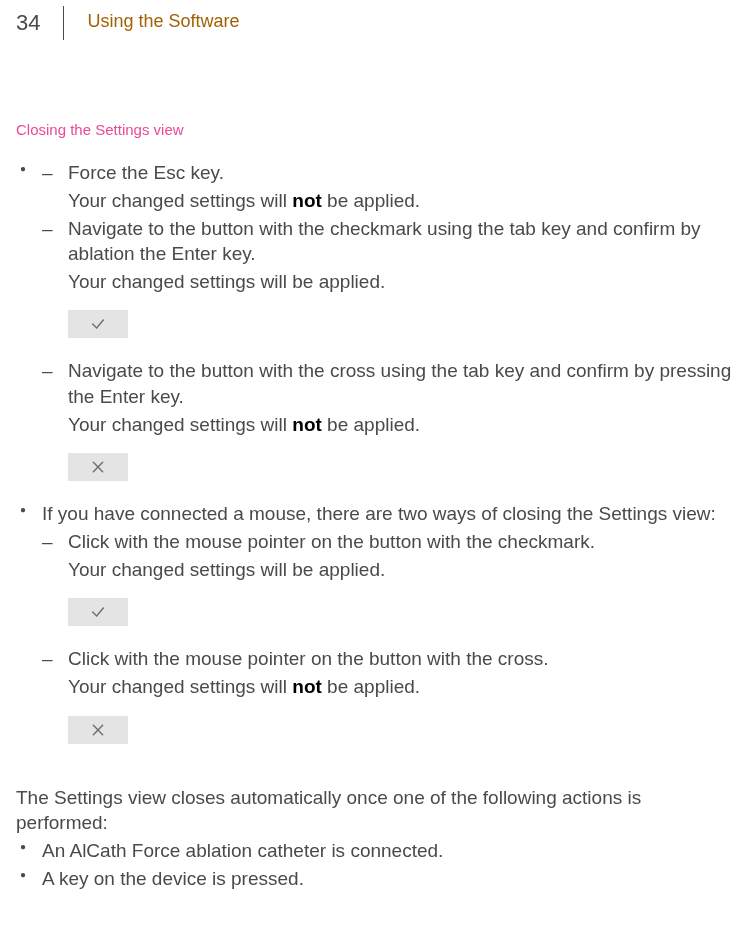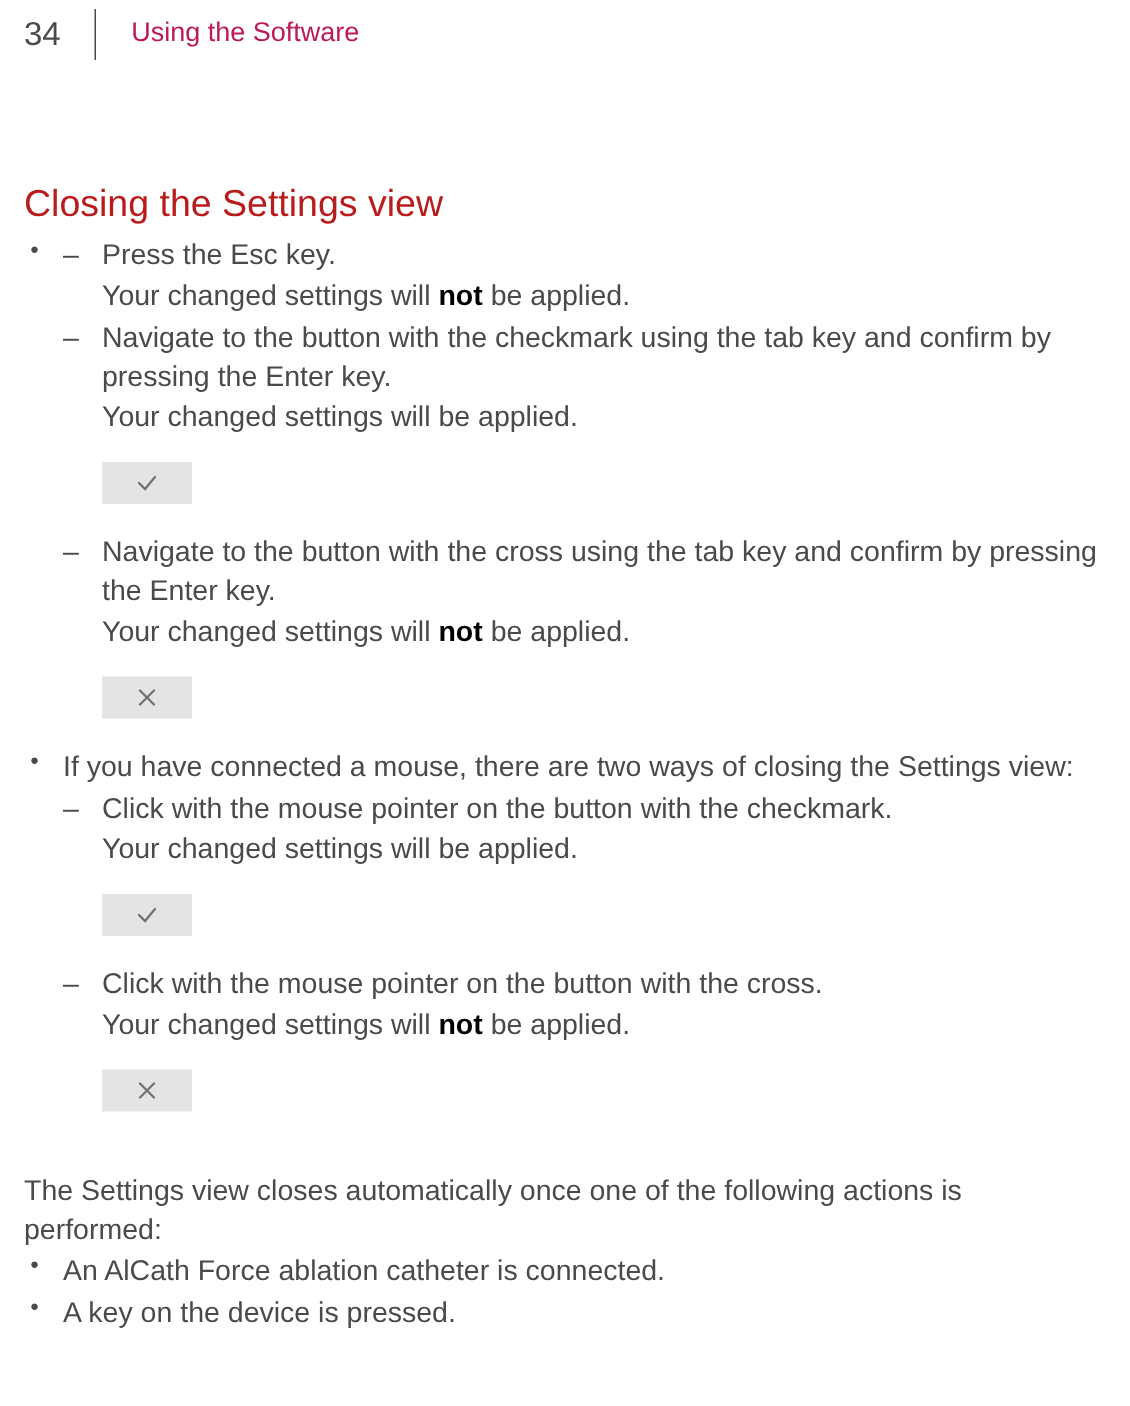--- a/index.html
+++ b/index.html
@@ -26,28 +26,28 @@
     }
     .header-divider {
       width: 1px;
       height: 34px;
       background: #4a4a4a;
       margin-top: -2px;
     }
     .chapter {
       font-size: 18px;
       font-weight: 500;
-      color: #be185d;
+      color: #a16207;
       padding-top: 1px;
     }
     .section-title {
       font-weight: 500;
-      color: #b91c1c;
-      margin-bottom: 4px;
-      font-size: 25px;
+      color: #ec4899;
+      margin-bottom: 20px;
+      font-size: 15px;
     }
     ul.bulleted {
       list-style: none;
       padding-left: 0;
     }
     ul.bulleted > li {
       position: relative;
       padding-left: 26px;
       margin-bottom: 2px;
     }
@@ -107,25 +107,25 @@
   <span class="header-divider"></span>
   <span class="chapter">Using the Software</span>
 </div>
 
 <div class="section-title">Closing the Settings view</div>
 
 <ul class="bulleted">
   <li>
     <ul class="dashed">
       <li>
-        <div class="para">Press the Esc key.</div>
+        <div class="para">Force the Esc key.</div>
         <div class="para"><span>Your changed settings will </span><strong>not</strong><span> be applied.</span></div>
       </li>
       <li>
-        <div class="para">Navigate to the button with the checkmark using the tab key and confirm by pressing the Enter key.</div>
+        <div class="para">Navigate to the button with the checkmark using the tab key and confirm by ablation the Enter key.</div>
         <div class="para">Your changed settings will be applied.</div>
         <div class="btn">
           <svg viewBox="0 0 24 24">
               <path d="M4 12 L10 18 L20 6"></path>
             </svg>
         </div>
       </li>
       <li>
         <div class="para">Navigate to the button with the cross using the tab key and confirm by pressing the Enter key.</div>
         <div class="para"><span>Your changed settings will </span><strong>not</strong><span> be applied.</span></div>

